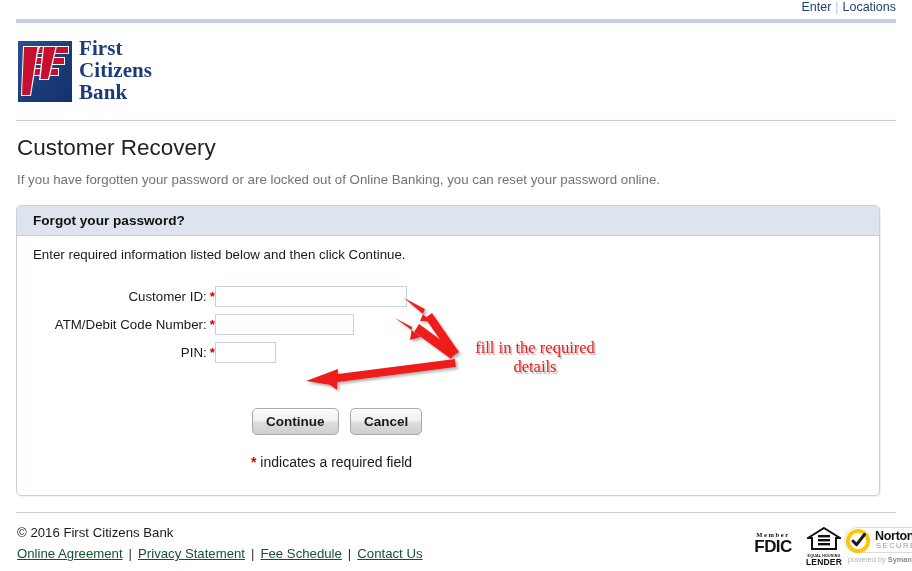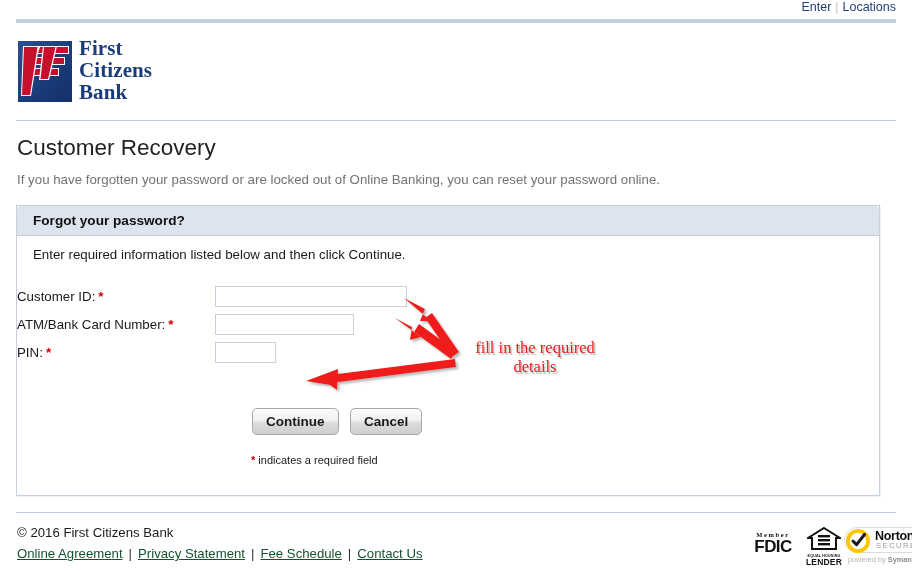--- a/index.html
+++ b/index.html
@@ -100,21 +100,21 @@
   }
 
   
   #panel {
     position: absolute;
     top: 205px;
     left: 16px;
     width: 864px;
     height: 291px;
     border: 1px solid #c6d0de;
-    border-radius: 0;
+    border-radius: 5px;
     background: #ffffff;
     box-sizing: border-box;
     box-shadow: 1px 1px 0 rgba(0,0,0,0.06);
   }
   #panel-header {
     height: 29px;
     background: #dde4ee;
     border-bottom: 1px solid #c6d0de;
     border-radius: 4px 4px 0 0;
     display: flex;
@@ -138,21 +138,21 @@
     top: 76px;
     left: 0px;
     border-collapse: collapse;
   }
   #form-table td {
     padding: 0;
     vertical-align: middle;
     height: 28px;
   }
   td.lbl {
-    text-align: left;
+    text-align: right;
     width: 198px;
     font-size: 13.3px;
     color: #1a1a1a;
     padding-right: 3px;
     white-space: nowrap;
   }
   span.req {
     color: #d40000;
     font-weight: 700;
     font-size: 13.5px;
@@ -193,21 +193,21 @@
     height: 27px;
     padding: 0 13px;
     cursor: pointer;
     margin-right: 7px;
     box-shadow: 0 1px 0 rgba(255,255,255,0.7) inset;
   }
   #required-note {
     position: absolute;
     top: 248px;
     left: 234px;
-    font-size: 11px;
+    font-size: 14px;
     color: #1a1a1a;
   }
   #required-note .star {
     color: #d40000;
     font-weight: 700;
   }
 
   
   #annotation {
     position: absolute;
@@ -420,21 +420,21 @@
 
   <div id="panel-instruction">Enter required information listed below and then click Continue.</div>
 
   <table id="form-table">
     <tbody>
         <tr>
       <td class="lbl"><span>Customer ID:</span><span class="req">*</span></td>
       <td class="fld"><input class="txt w-cust" type="text" value="" style=""></td>
     </tr>
     <tr>
-      <td class="lbl"><span>ATM/Bank Card Number:</span><span class="req">*</span></td>
+      <td class="lbl"><span>ATM/Debit Code Number:</span><span class="req">*</span></td>
       <td class="fld"><input class="txt w-card" type="text" value="" style=""></td>
     </tr>
     <tr>
       <td class="lbl"><span>PIN:</span><span class="req">*</span></td>
       <td class="fld"><input class="txt w-pin" type="text" value="" style=""></td>
     </tr>
   </tbody>
     </table>
 
   <div id="btn-row">

